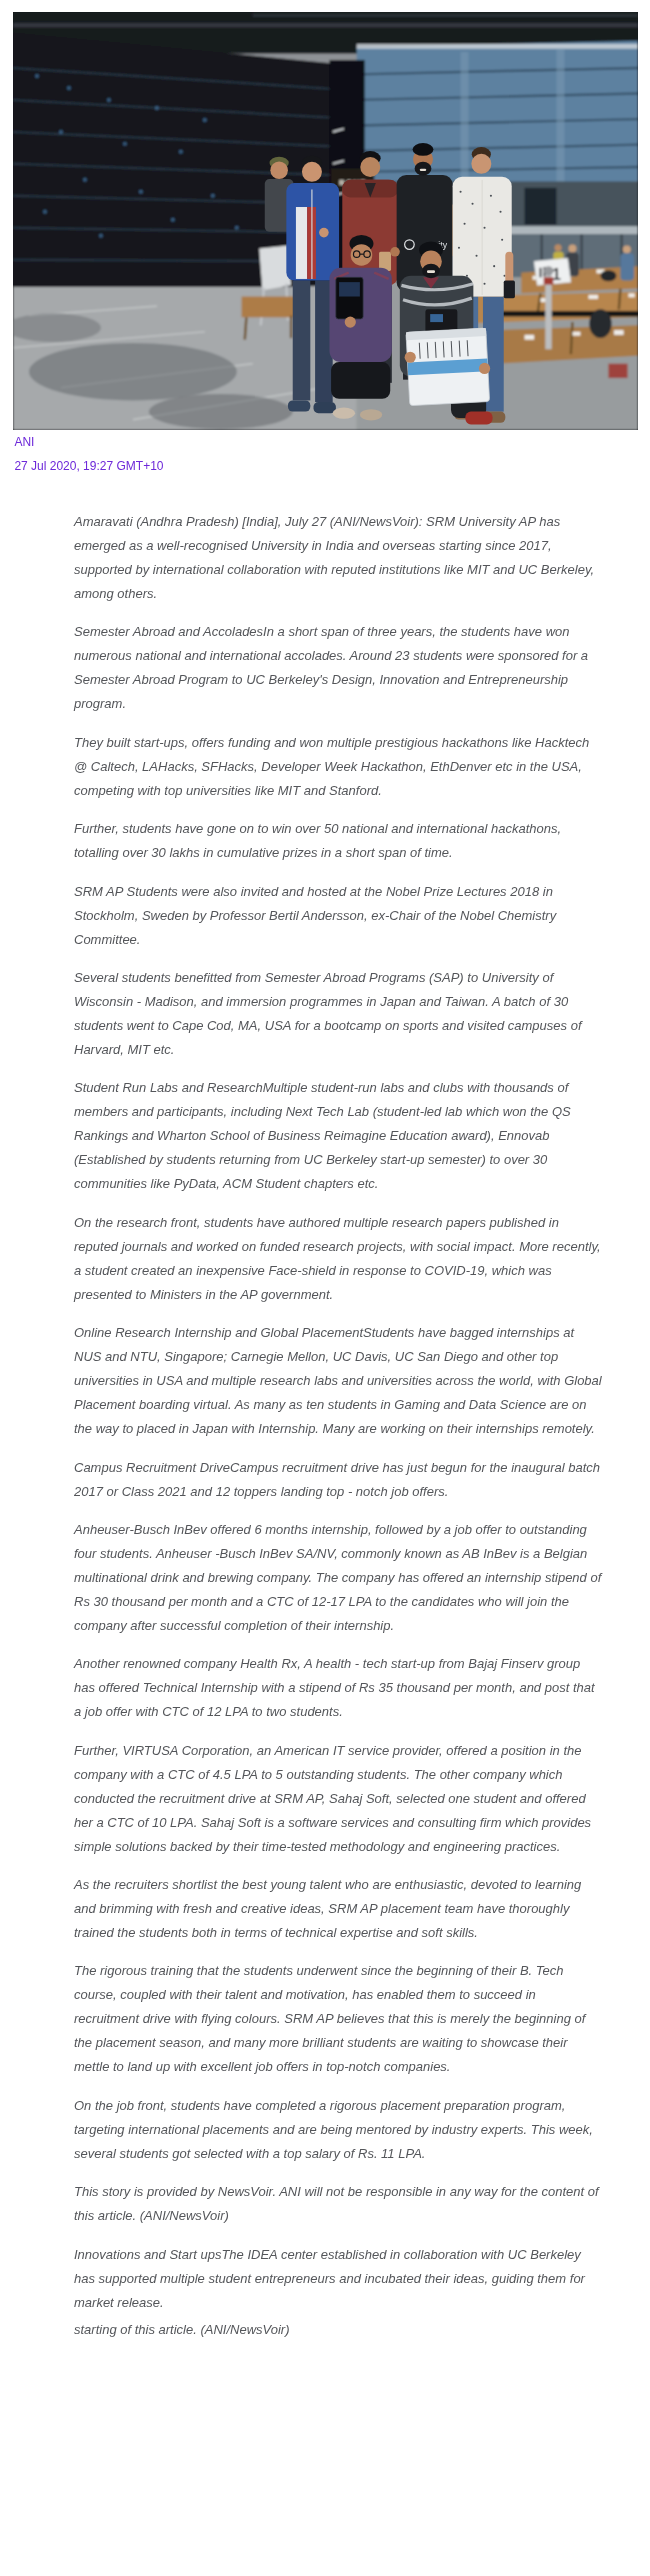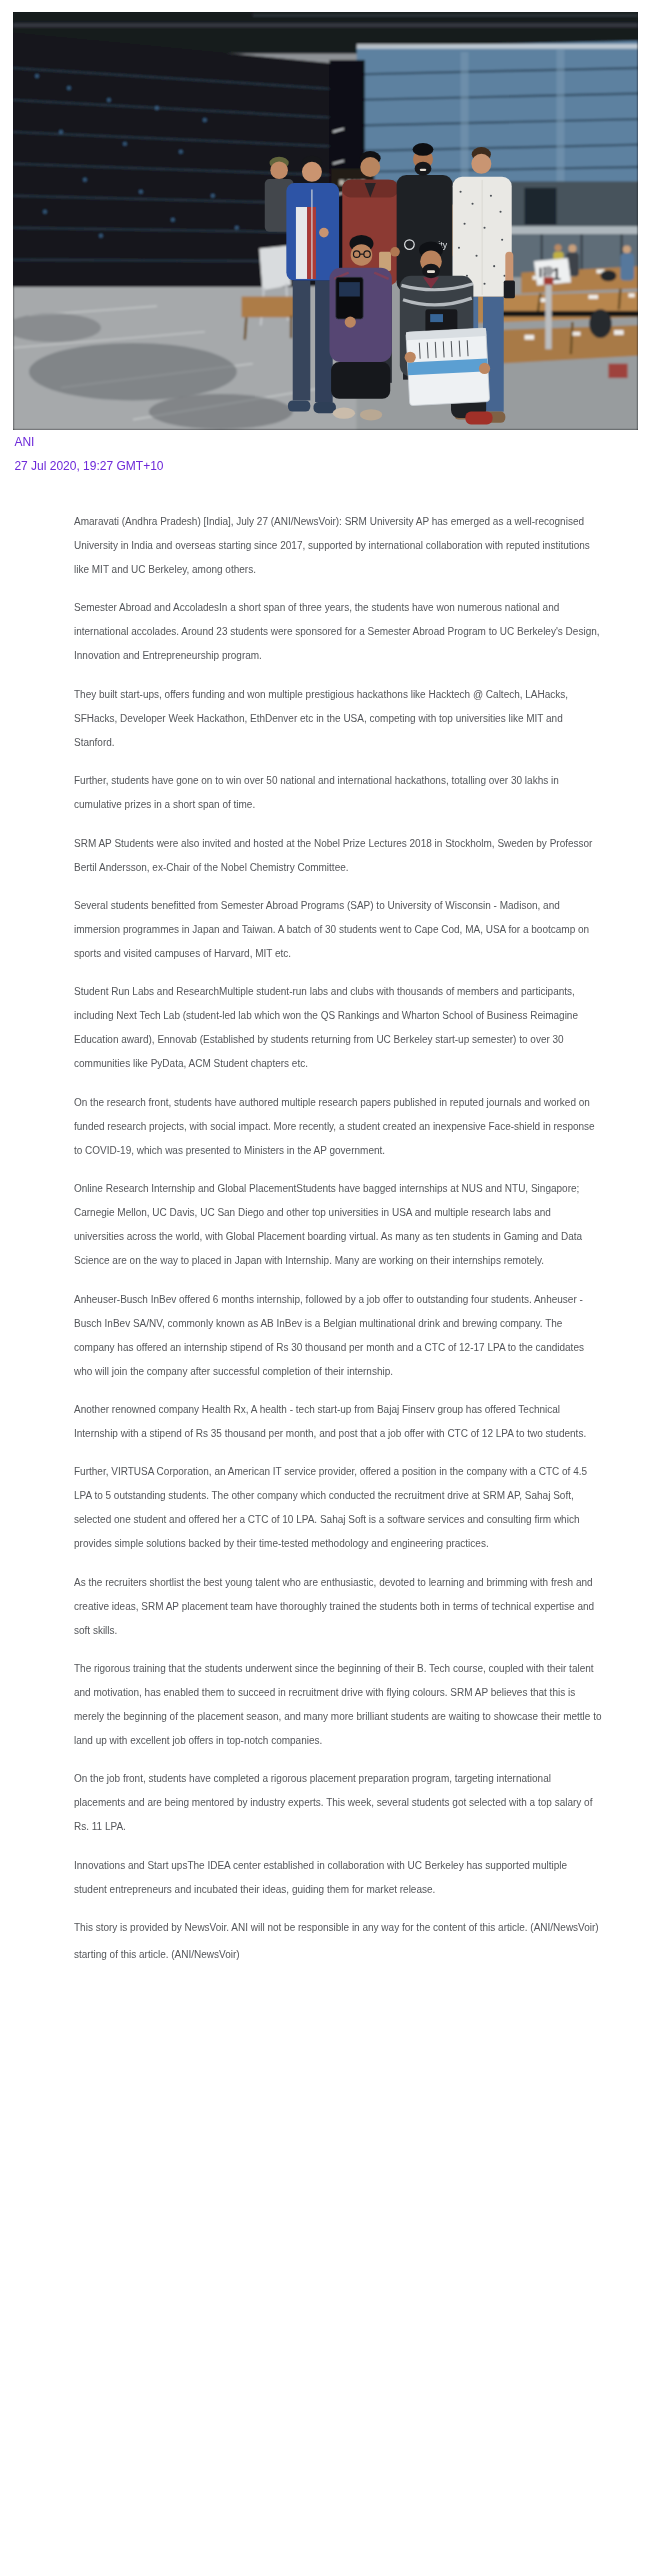--- a/index.html
+++ b/index.html
@@ -29,23 +29,24 @@
   }
   .meta {
     margin: 0 14.4px;
     font-size: 12px;
     line-height: 24px;
     color: #6d28d9;
   }
   .article-body {
     margin: 32px 48px 48px 74px;
     width: 528px;
-    font-size: 10px;
+    font-size: 13px;
     line-height: 24px;
     color: #54565a;
+    font-style: italic;
   }
   .article-body p { margin: 0 0 14.4px 0; }
   .article-body p.dup { margin-top: -11.2px; }
 </style>
 </head>
 <body>
 
 <div>
 
   <div class="hero">
@@ -331,25 +332,26 @@
   <div class="article-body">
     <p>Amaravati (Andhra Pradesh) [India], July 27 (ANI/NewsVoir): SRM University AP has emerged as a well-recognised University in India and overseas starting since 2017, supported by international collaboration with reputed institutions like MIT and UC Berkeley, among others.</p>
     <p>Semester Abroad and AccoladesIn a short span of three years, the students have won numerous national and international accolades. Around 23 students were sponsored for a Semester Abroad Program to UC Berkeley's Design, Innovation and Entrepreneurship program.</p>
     <p>They built start-ups, offers funding and won multiple prestigious hackathons like Hacktech @ Caltech, LAHacks, SFHacks, Developer Week Hackathon, EthDenver etc in the USA, competing with top universities like MIT and Stanford.</p>
     <p>Further, students have gone on to win over 50 national and international hackathons, totalling over 30 lakhs in cumulative prizes in a short span of time.</p>
     <p>SRM AP Students were also invited and hosted at the Nobel Prize Lectures 2018 in Stockholm, Sweden by Professor Bertil Andersson, ex-Chair of the Nobel Chemistry Committee.</p>
     <p>Several students benefitted from Semester Abroad Programs (SAP) to University of Wisconsin - Madison, and immersion programmes in Japan and Taiwan. A batch of 30 students went to Cape Cod, MA, USA for a bootcamp on sports and visited campuses of Harvard, MIT etc.</p>
     <p>Student Run Labs and ResearchMultiple student-run labs and clubs with thousands of members and participants, including Next Tech Lab (student-led lab which won the QS Rankings and Wharton School of Business Reimagine Education award), Ennovab (Established by students returning from UC Berkeley start-up semester) to over 30 communities like PyData, ACM Student chapters etc.</p>
     <p>On the research front, students have authored multiple research papers published in reputed journals and worked on funded research projects, with social impact. More recently, a student created an inexpensive Face-shield in response to COVID-19, which was presented to Ministers in the AP government.</p>
     <p>Online Research Internship and Global PlacementStudents have bagged internships at NUS and NTU, Singapore; Carnegie Mellon, UC Davis, UC San Diego and other top universities in USA and multiple research labs and universities across the world, with Global Placement boarding virtual. As many as ten students in Gaming and Data Science are on the way to placed in Japan with Internship. Many are working on their internships remotely.</p>
+    <p>Campus Recruitment DriveCampus recruitment drive has just begun for the inaugural batch 2017 or Class 2021 and 12 toppers landing top - notch job offers.</p>
     <p>Anheuser-Busch InBev offered 6 months internship, followed by a job offer to outstanding four students. Anheuser -Busch InBev SA/NV, commonly known as AB InBev is a Belgian multinational drink and brewing company. The company has offered an internship stipend of Rs 30 thousand per month and a CTC of 12-17 LPA to the candidates who will join the company after successful completion of their internship.</p>
     <p>Another renowned company Health Rx, A health - tech start-up from Bajaj Finserv group has offered Technical Internship with a stipend of Rs 35 thousand per month, and post that a job offer with CTC of 12 LPA to two students.</p>
     <p>Further, VIRTUSA Corporation, an American IT service provider, offered a position in the company with a CTC of 4.5 LPA to 5 outstanding students. The other company which conducted the recruitment drive at SRM AP, Sahaj Soft, selected one student and offered her a CTC of 10 LPA. Sahaj Soft is a software services and consulting firm which provides simple solutions backed by their time-tested methodology and engineering practices.</p>
     <p>As the recruiters shortlist the best young talent who are enthusiastic, devoted to learning and brimming with fresh and creative ideas, SRM AP placement team have thoroughly trained the students both in terms of technical expertise and soft skills.</p>
     <p>The rigorous training that the students underwent since the beginning of their B. Tech course, coupled with their talent and motivation, has enabled them to succeed in recruitment drive with flying colours. SRM AP believes that this is merely the beginning of the placement season, and many more brilliant students are waiting to showcase their mettle to land up with excellent job offers in top-notch companies.</p>
     <p>On the job front, students have completed a rigorous placement preparation program, targeting international placements and are being mentored by industry experts. This week, several students got selected with a top salary of Rs. 11 LPA.</p>
+    <p>This story is provided by NewsVoir. ANI will not be responsible in any way for the content of this article. (ANI/NewsVoir)</p>
     <p>Innovations and Start upsThe IDEA center established in collaboration with UC Berkeley has supported multiple student entrepreneurs and incubated their ideas, guiding them for market release.</p>
-    <p>This story is provided by NewsVoir. ANI will not be responsible in any way for the content of this article. (ANI/NewsVoir)</p>
     <p class="dup">starting of this article. (ANI/NewsVoir)</p>
   </div>
 
 </div>
 
 
 </body></html>

